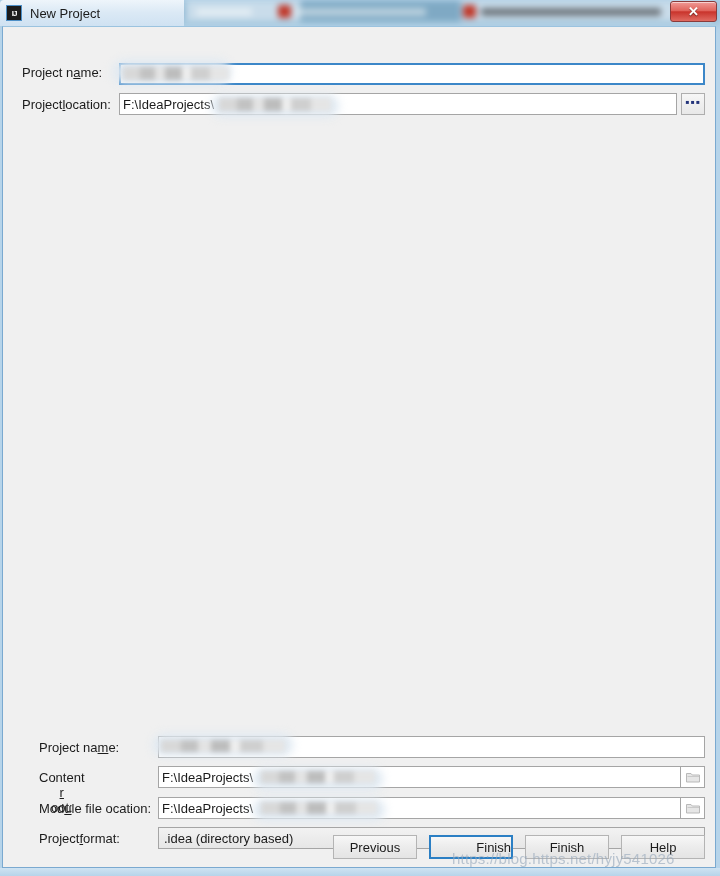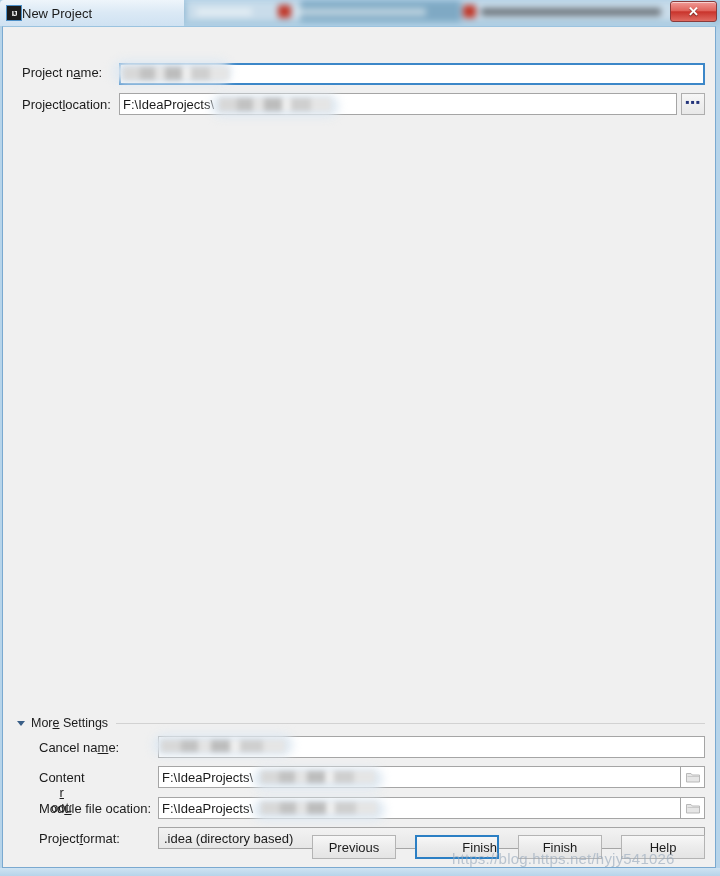--- a/index.html
+++ b/index.html
@@ -66,21 +66,21 @@
     font-size: 8px;
     font-weight: bold;
     display: flex;
     align-items: center;
     justify-content: center;
     letter-spacing: -1px;
     font-family: "Liberation Sans", sans-serif;
     flex: none;
   }
   #title-text {
-    margin-left: 0;
+    margin-left: 8px;
     font-size: 13px;
     color: #1b1b1b;
     white-space: nowrap;
   }
 
   #close-btn {
     position: absolute;
     right: 3px; top: 1px;
     width: 47px; height: 21px;
     border: 1px solid #8a3b3b;
@@ -227,21 +227,21 @@
     cursor: pointer;
   }
 
   
   #buttonbar {
     position: absolute;
     left: 0; bottom: 8px;
     width: 714px;
     display: flex;
     justify-content: flex-end;
-    gap: 19px;
+    gap: 12px;
     padding-right: 12px;
   }
   .dlgbtn {
     width: 84px; height: 24px;
     background: linear-gradient(180deg, #f7f7f7 0%, #ececec 50%, #e4e4e4 100%);
     border: 1px solid #b4b4b4;
     font-size: 13px;
     color: #1b1b1b;
     display: flex;
     align-items: center;
@@ -319,28 +319,23 @@
       <div class="txtfield" style="position:absolute; left:116px; top:66px; width:558px;">
         <span>F:\IdeaProjects\</span>
       </div>
       <div class="halo" style="left:208px; top:68px; width:128px; height:22px;"></div>
       <div class="redact-bar" style="left:216px; top:71px; width:112px; height:13px;"></div>
 
       <div class="smallbtn" style="position:absolute; left:678px; top:66px; width:24px; height:22px;">
         <span class="dots">▪▪▪</span>
       </div>
 
-      <div id="more-settings">
-        <div id="ms-tri"></div>
-        <div id="ms-label"><span>Mor</span><span class="mn">e</span><span> Settings</span></div>
-        <div id="ms-line"></div>
-      </div>
 
       <div class="row" style="left:36px; top:713px;">
-        <span class="lbl">Cancel na</span>
+        <span class="lbl">Project na</span>
           <span class="lbl mn">m</span>
           <span class="lbl">e:</span>
       </div>
       <div class="txtfield" style="position:absolute; left:155px; top:709px; width:547px;">
         <span></span>
       </div>
       <div class="halo" style="left:150px; top:707px; width:140px; height:22px;"></div>
       <div class="redact-bar" style="left:158px; top:713px; width:124px; height:12px;"></div>
 
       <div class="row" style="left:36px; top:743px;flex-direction:column;">

